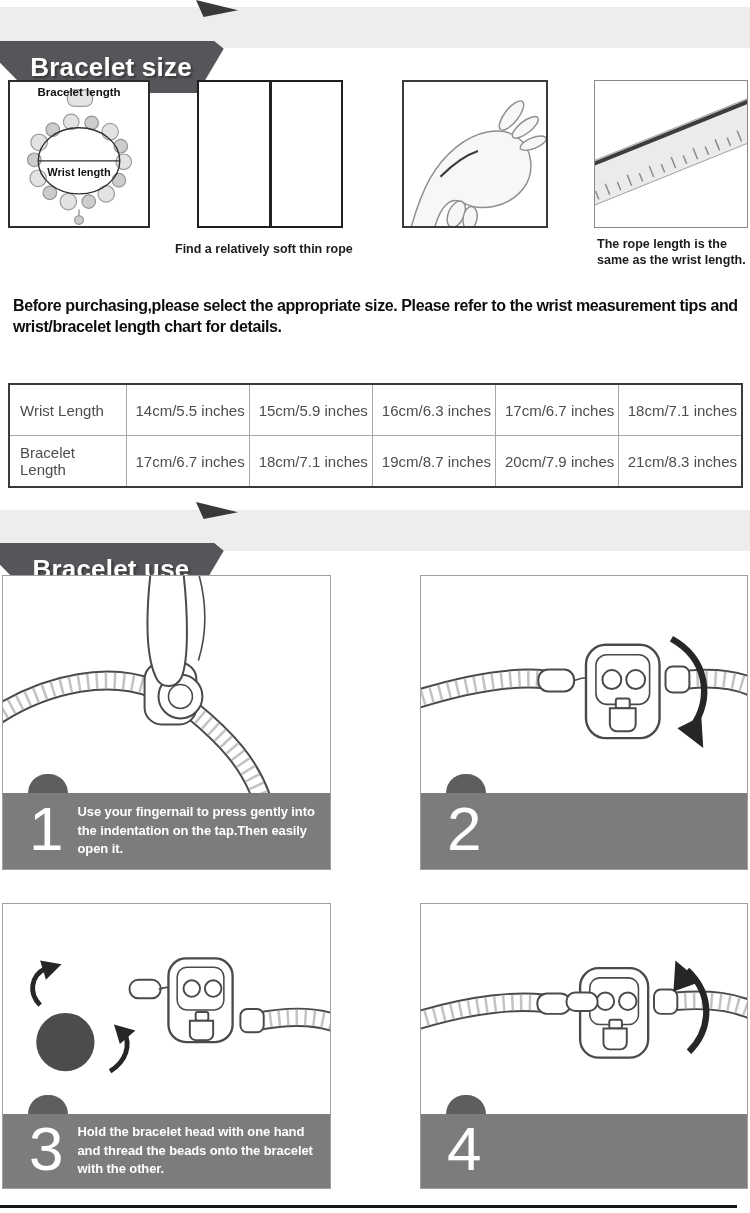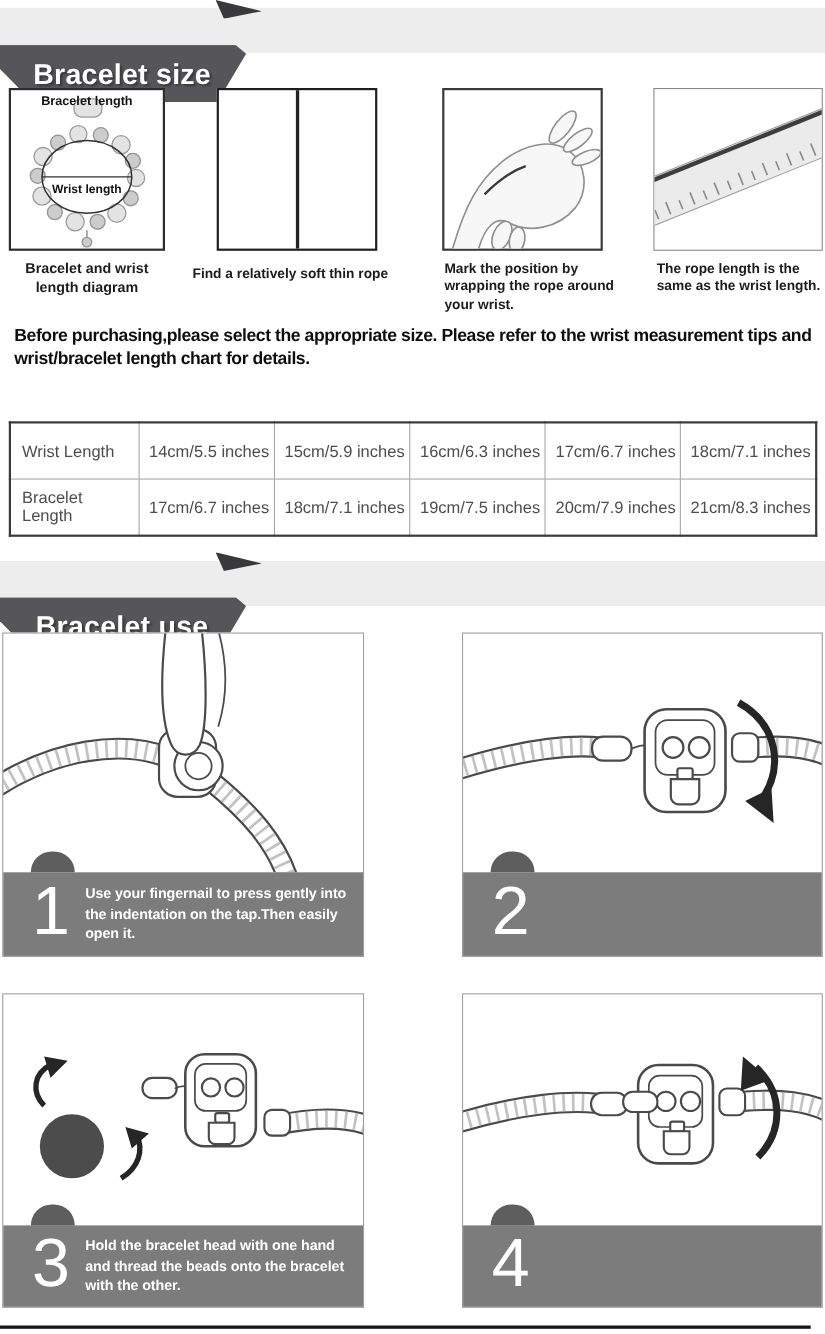--- a/index.html
+++ b/index.html
@@ -139,23 +139,21 @@
   <div class="tip-box" id="tip4">
     <svg viewBox="0 0 154 146">
       <g transform="rotate(-22 77 73)">
         <rect x="-30" y="50" width="214" height="42" fill="#ebebeb" stroke="#9f9f9f"></rect>
         <line x1="-30" y1="53" x2="184" y2="53" stroke="#3d3d3d" stroke-width="4"></line>
         <path d="M-20,76 v12 M-8,79 v9 M4,76 v12 M16,79 v9 M28,76 v12 M40,79 v9 M52,76 v12 M64,79 v9 M76,76 v12 M88,79 v9 M100,76 v12 M112,79 v9 M124,76 v12 M136,79 v9 M148,76 v12 M160,79 v9 M172,76 v12" stroke="#8a8a8a" stroke-width="1.5" fill="none"></path>
       </g>
     </svg>
   </div>
 
-  <div class="tip-cap" id="cap1">Bracelet and wrist length diagram</div>
   <div class="tip-cap" id="cap2">Find a relatively soft thin rope</div>
-  <div class="tip-cap" id="cap3">Mark the position by wrapping the rope around your wrist.</div>
   <div class="tip-cap" id="cap4">The rope length is the same as the wrist length.</div>
 
   <div class="intro">Before purchasing,please select the appropriate size. Please refer to the wrist measurement tips and wrist/bracelet length chart for details.</div>
 
   <table class="size">
     <colgroup>
         <col class="c0">
         <col>
         <col>
         <col>
@@ -168,21 +166,21 @@
       <td>14cm/5.5 inches</td>
       <td>15cm/5.9 inches</td>
       <td>16cm/6.3 inches</td>
       <td>17cm/6.7 inches</td>
       <td>18cm/7.1 inches</td>
     </tr>
     <tr>
       <td class="rowlabel">Bracelet Length</td>
       <td>17cm/6.7 inches</td>
       <td>18cm/7.1 inches</td>
-      <td>19cm/7.5 inches</td>
+      <td>19cm/8.7 inches</td>
       <td>20cm/7.9 inches</td>
       <td>21cm/8.3 inches</td>
     </tr>
   </tbody>
     </table>
 
   <div class="strip" id="strip2"></div>
   <div class="banner" id="banner2">
     <div class="fold"></div>
     <div class="body">

